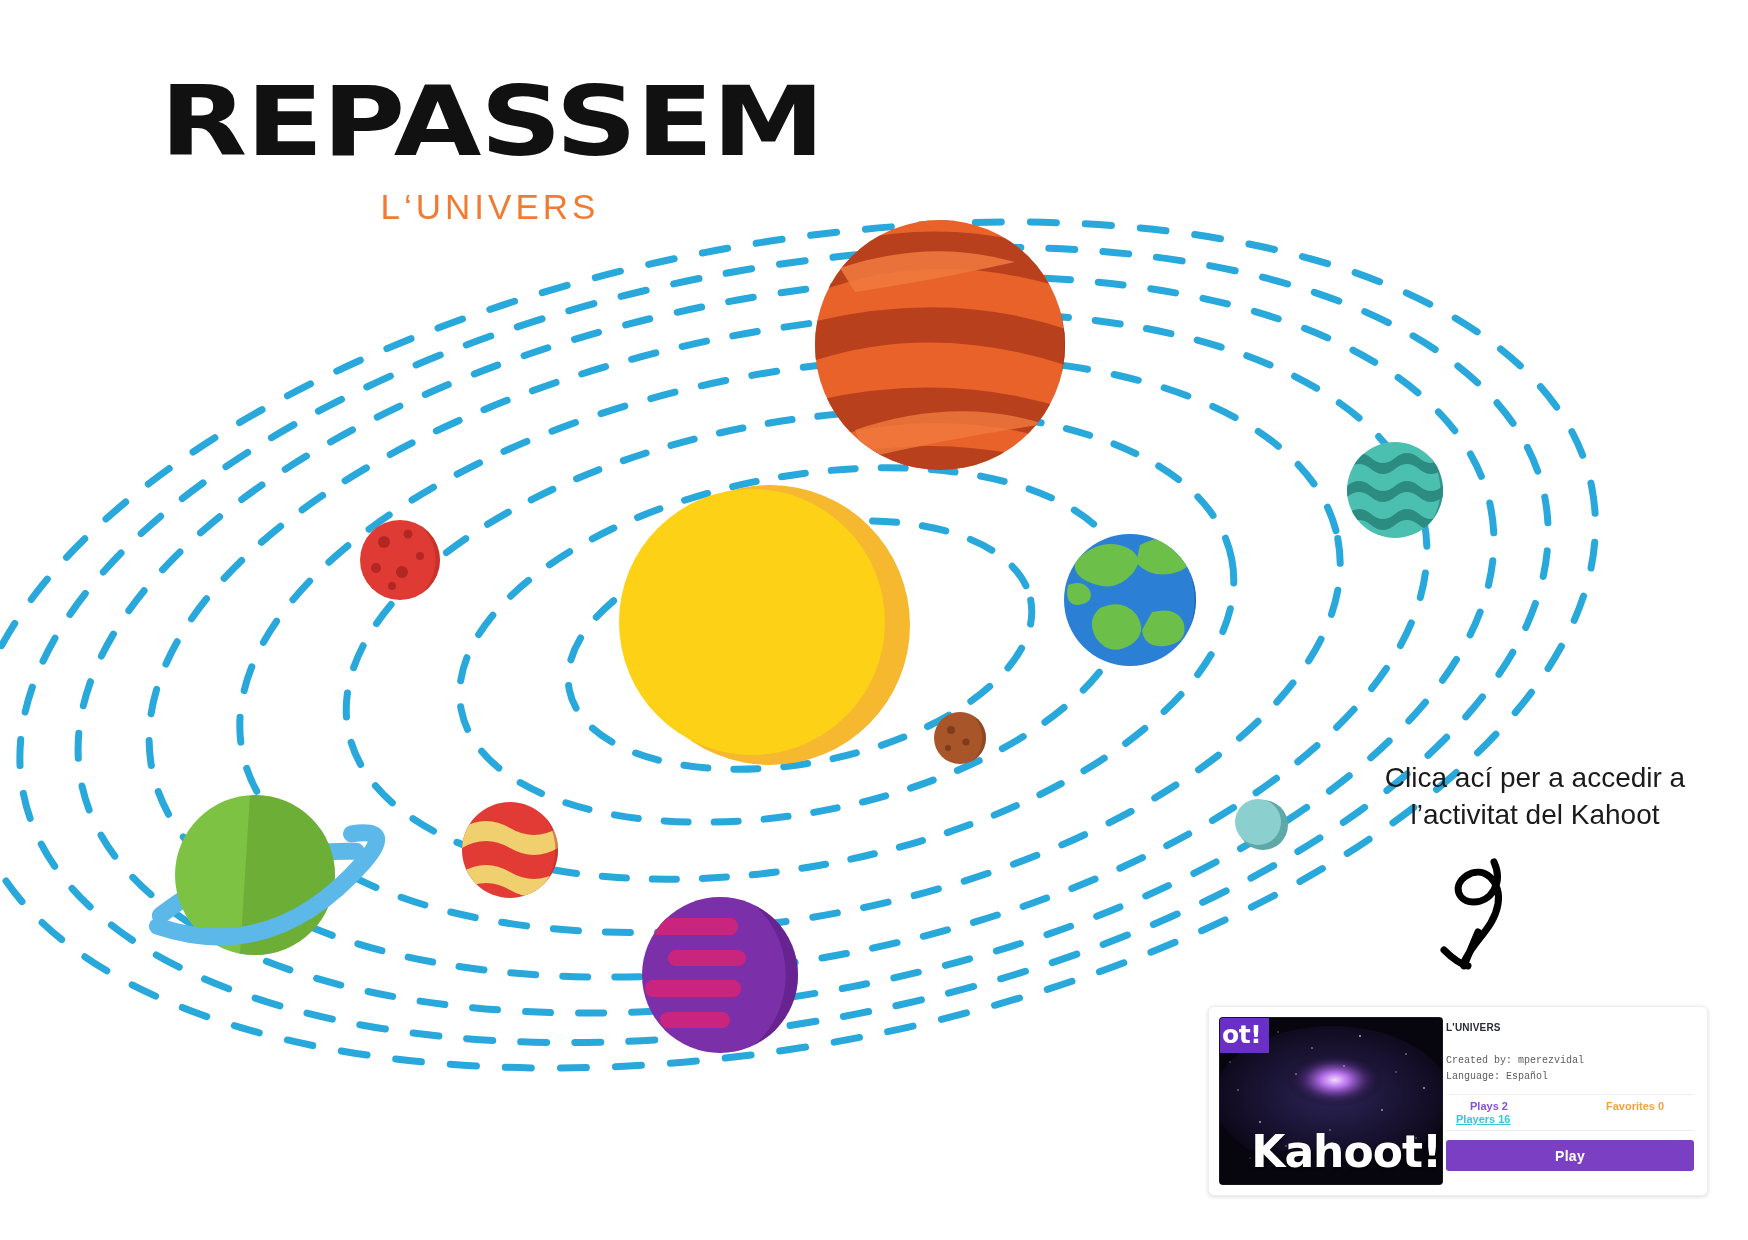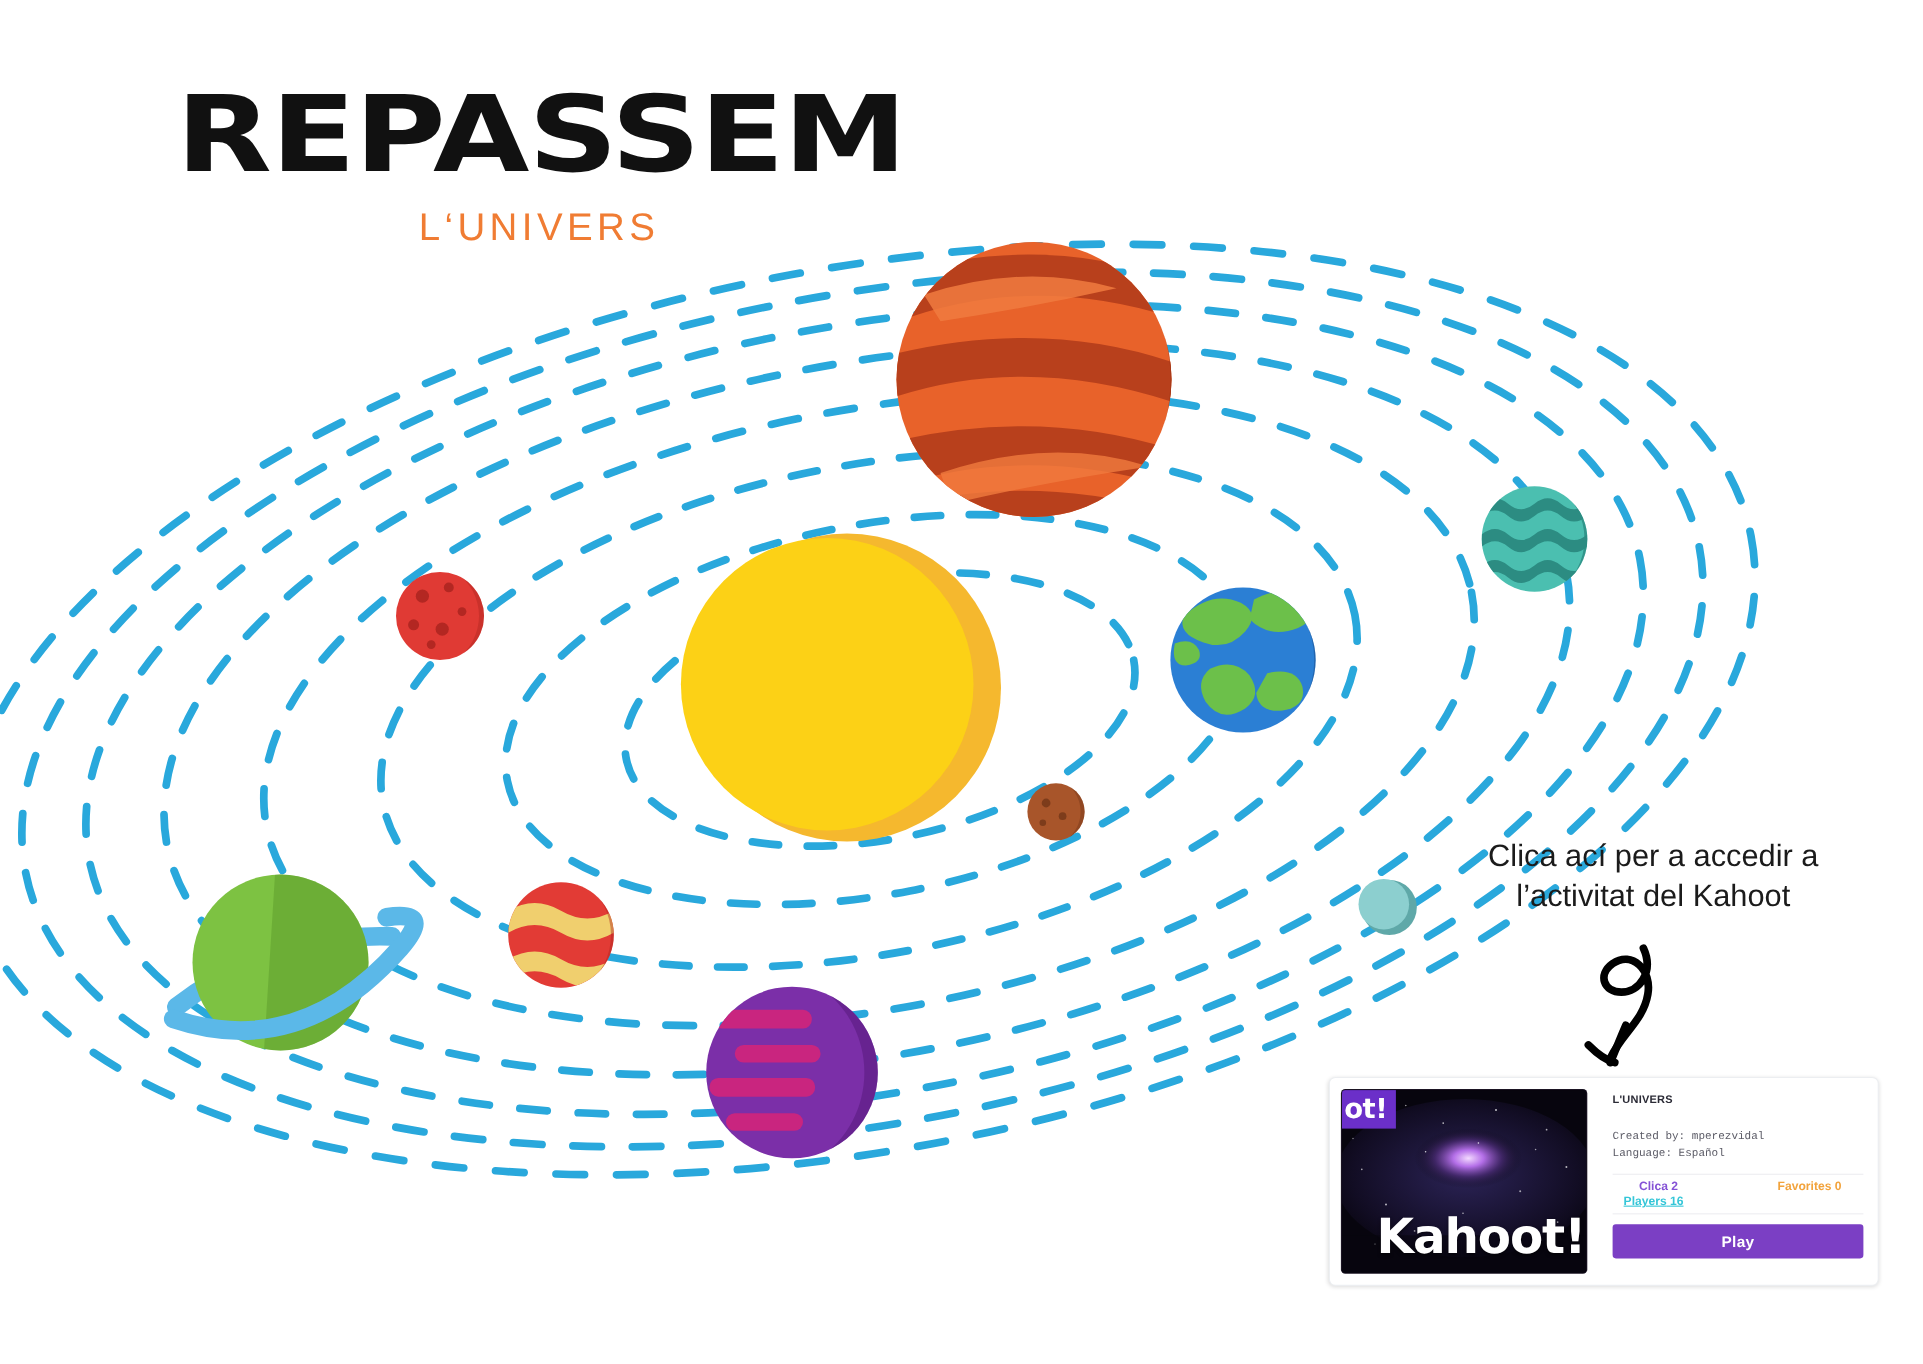--- a/index.html
+++ b/index.html
@@ -32,41 +32,41 @@
     text-align:center;
     padding-left:20px;
   }
 
   
   #solar { position:absolute; left:0; top:0; width:1748px; height:1240px; }
 
   
   .annotation {
     position:absolute;
-    left:1338px; top:760px;
+    left:1370px; top:760px;
     width:330px;
     font-family:"Liberation Sans", sans-serif;
     font-size:28px;
     line-height:1.32;
     color:#1b1b1b;
     text-align:center;
   }
 
   
   .kahoot-card {
     position:absolute;
-    left:1208px; top:979px;
+    left:1208px; top:1006px;
     width:500px; height:190px;
     background:#ffffff;
     border:1px solid #eceef1;
     border-radius:6px;
     box-shadow:0 1px 4px rgba(0,0,0,0.14);
     display:flex;
     padding:11px;
-    gap:20px;
+    gap:0;
     justify-content:center;
   }
   .kahoot-thumb {
     position:relative;
     width:222px; height:166px;
     border-radius:3px;
     overflow:hidden;
     background:#0a0712;
     flex:0 0 auto;
     box-shadow:0 0 0 1px #1b1423;
@@ -343,21 +343,21 @@
       <div class="kahoot-wordmark">Kahoot!</div>
     </div>
 
     <div class="kahoot-info">
       <div class="k-title">L'UNIVERS</div>
       <div class="k-meta">Created by: mperezvidal</div>
       <div class="k-meta">Language: Español</div>
 
       <div class="k-stats">
         <div class="stat-plays">
-          <span>Clica</span>
+          <span>Plays</span>
           <span>2</span>
         </div>
         <div class="stat-fav">
           <span>Favorites</span>
           <span>0</span>
         </div>
         <div class="stat-players">
           <span>Players</span>
           <span>16</span>
         </div>

